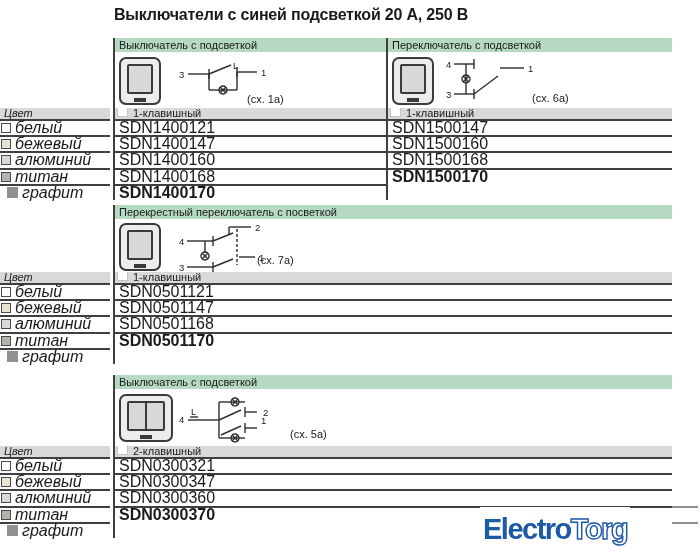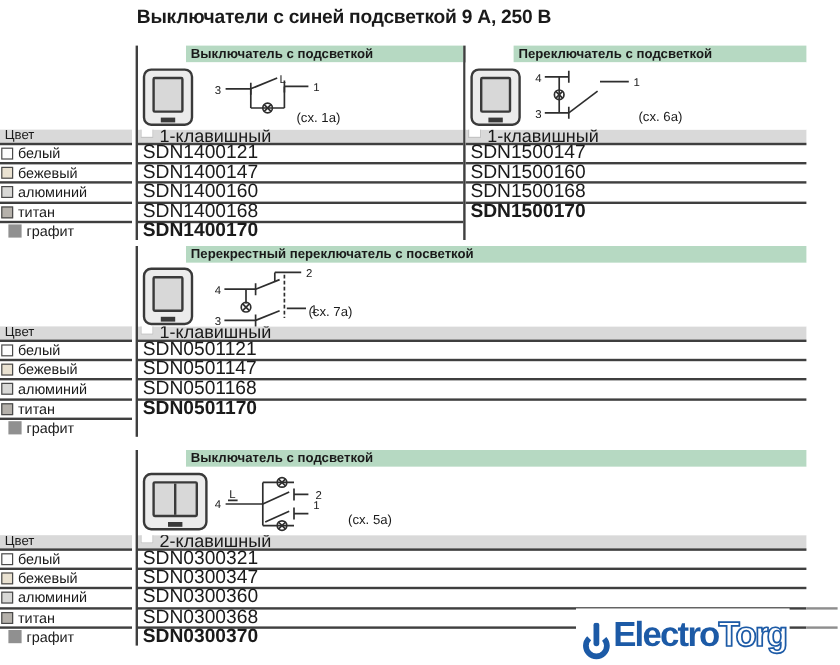--- a/index.html
+++ b/index.html
@@ -13,59 +13,59 @@
   .sect{position:absolute;left:0;width:672px;}
   #secA{top:38px;height:162px;}
   #secB{top:205px;height:159px;}
   #secC{top:375px;height:163px;}
 
   .tbl{position:absolute;top:0;bottom:0;border-left:2px solid var(--line);box-sizing:border-box;}
   #tblA1{left:113px;width:273px;}
   #tblA2{left:386px;width:286px;}
   #tblB,#tblC{left:113px;width:559px;}
 
-  .ghead{height:14px;line-height:14px;background:var(--green);font-size:11px;font-weight:bold;padding-left:4px;white-space:nowrap;overflow:hidden;margin-left:40px;}
+  .ghead{height:14px;line-height:14px;background:var(--green);font-size:11px;font-weight:normal;padding-left:4px;white-space:nowrap;overflow:hidden;}
   .imgarea{position:relative;background:#fff;}
   .h56{height:56px}.h53{height:53px}.h57{height:57px}
-  .subhead{height:11px;background:var(--gray);border-bottom:2px solid var(--line);font-size:15px;line-height:11px;display:flex;align-items:flex-start;gap:5px;padding-left:2px;}
+  .subhead{height:11px;background:var(--gray);border-bottom:2px solid var(--line);font-size:11px;line-height:11px;display:flex;align-items:center;gap:5px;padding-left:2px;}
   .keyicon{width:9px;height:9px;background:#fff;border:1px solid #c4c4c4;display:inline-block;margin-top:-4px;flex:0 0 auto;}
   .row{height:14.2px;border-bottom:2px solid var(--line);font-size:16px;line-height:14px;padding-left:4px;white-space:nowrap;}
   .row.last{border-bottom:none;font-weight:bold;}
 
-  .legend{position:absolute;left:0;width:110px;}
+  .legend{position:absolute;left:0;width:110px;font-style:italic;}
   #legA{top:70px;} #legB{top:67px;} #legC{top:71px;}
   .legendhead{height:11px;background:var(--gray);border-bottom:2px solid var(--line);font-size:11px;line-height:11px;padding-left:4px;}
-  .lrow{height:14.2px;border-bottom:2px solid var(--line);display:flex;align-items:center;gap:4px;padding-left:1px;font-size:12px;}
+  .lrow{height:14.2px;border-bottom:2px solid var(--line);display:flex;align-items:center;gap:4px;padding-left:1px;font-size:16px;}
   .lrow.last{border-bottom:none;}
   .swatch{width:10px;height:10px;border:1px solid #4a4a4a;box-sizing:border-box;flex:0 0 auto;}
   .lrow.last .swatch{border:none;width:11px;height:11px;margin-left:6px;}
 
   .device{position:absolute;left:4px;top:5px;width:38px;height:44px;border:2px solid #3a3a3a;border-radius:7px;background:#ececec;}
   .device .key{position:absolute;left:6px;right:6px;top:5px;bottom:9px;background:#d8d8d8;border:2px solid #3a3a3a;border-radius:2px;}
   .device::after{content:"";position:absolute;bottom:1px;left:50%;transform:translateX(-50%);width:12px;height:4px;background:#3a3a3a;}
   .device.gang2{width:50px;}
   .device.gang2 .key{display:flex;}
   .device.gang2 .key .split{width:2px;background:#3a3a3a;margin:0 auto;height:100%;}
 
   .schem{position:absolute;}
   .schem line,.schem path,.schem circle{stroke:#2e2e2e;stroke-width:1.4;fill:none;}
   .schem text{fill:#1a1a1a;font-size:9.5px;font-family:"Liberation Sans",sans-serif;}
   .schem .dash{stroke-dasharray:3,2;}
   .cap{position:absolute;font-size:11px;color:#1a1a1a;}
 
   .logoline{position:absolute;height:2px;background:var(--rule_gray);}
-  .logo{position:absolute;left:480px;top:507px;height:44px;background:#fff;display:flex;align-items:flex-end;padding:0 3px;}
+  .logo{position:absolute;left:480px;top:507px;height:44px;background:#fff;display:flex;align-items:flex-start;padding:0 3px;flex-direction:column;}
   .logo-text{font-size:29px;font-weight:800;letter-spacing:-1.5px;line-height:44px;white-space:nowrap;}
   .logo-part1{color:var(--logo_blue);}
   .logo-part2{color:#fff;-webkit-text-stroke:1.4px var(--logo_blue);text-shadow:0 0 1px var(--logo_blue);}
 </style>
 </head>
 <body>
 
-<div class="title">Выключатели с синей подсветкой 9 А, 250 В</div>
+<div class="title">Выключатели с синей подсветкой 20 А, 250 В</div>
 
 <div class="sect" id="secA">
 
   <div class="tbl" id="tblA1">
     <div class="ghead">Выключатель с подсветкой</div>
     <div class="imgarea h56">
       <div class="device">
           <div class="key"></div>
         </div>
       <svg class="schem" style="left:62px;top:8px" width="110" height="42" viewBox="0 0 110 42">
@@ -253,21 +253,20 @@
       </svg>
       <span class="cap" style="left:175px;bottom:6px">(сх. 5а)</span>
     </div>
     <div class="subhead">
       <span class="keyicon"></span>
       <span>2-клавишный</span>
     </div>
     <div class="row"><span>SDN0300321</span></div>
     <div class="row"><span>SDN0300347</span></div>
     <div class="row"><span>SDN0300360</span></div>
-    <div class="row"><span>SDN0300368</span></div>
     <div class="row last"><span>SDN0300370</span></div>
   </div>
 
   <div class="legend" id="legC">
     <div class="legendhead">Цвет</div>
     <div class="lrow">
         <span class="swatch" style="background: rgb(253, 253, 253);"></span>
         <span>белый</span>
       </div>
     <div class="lrow">

